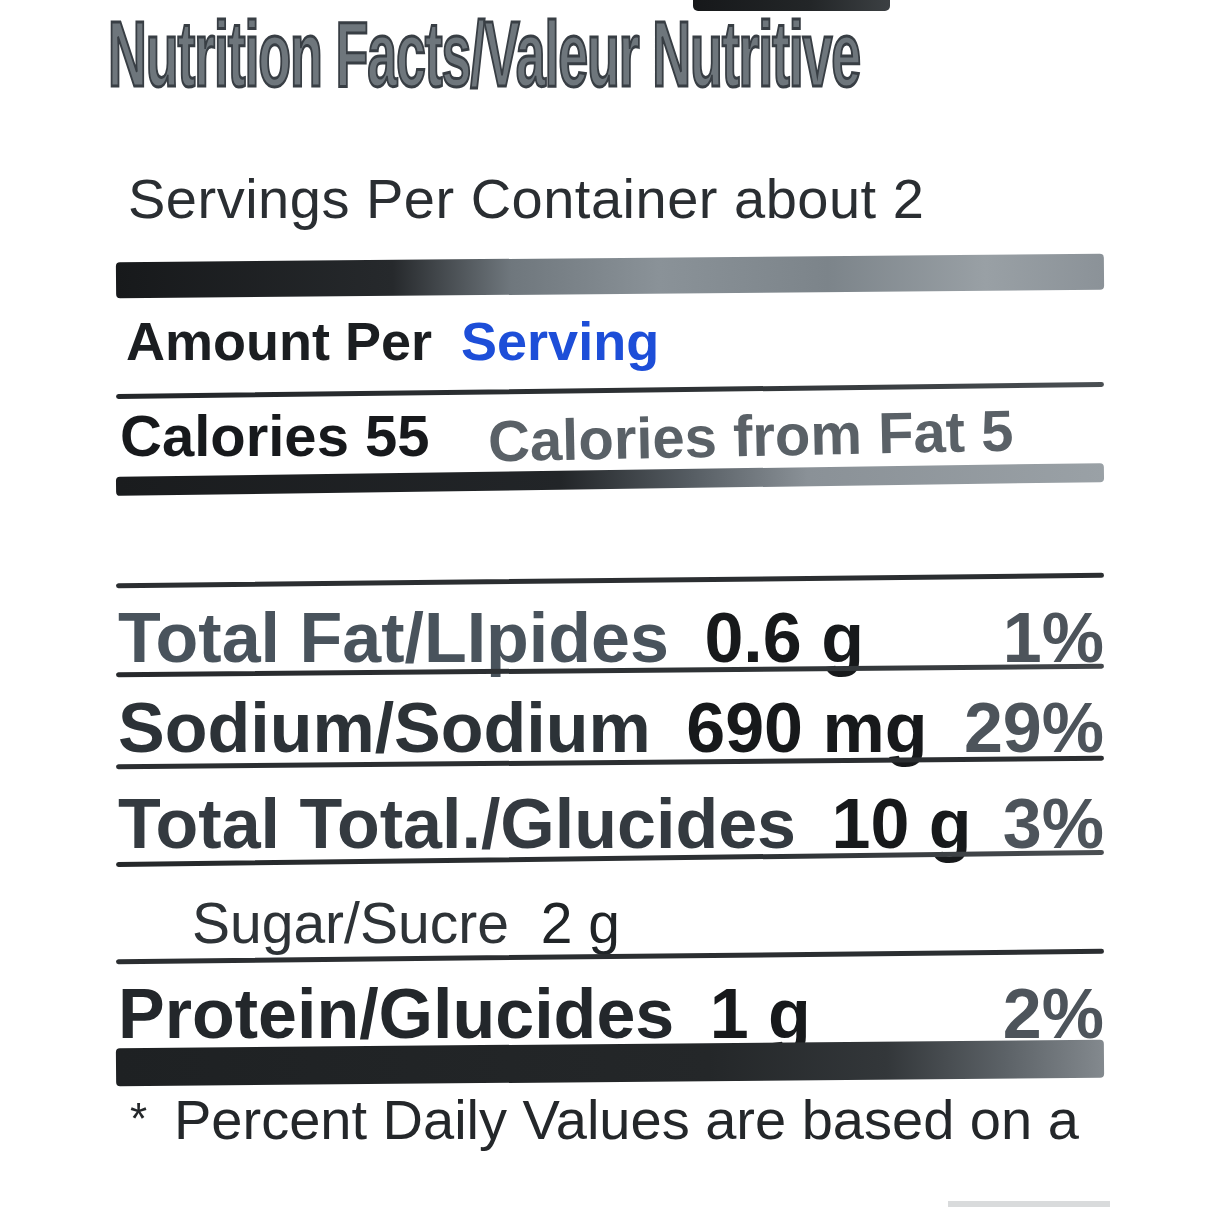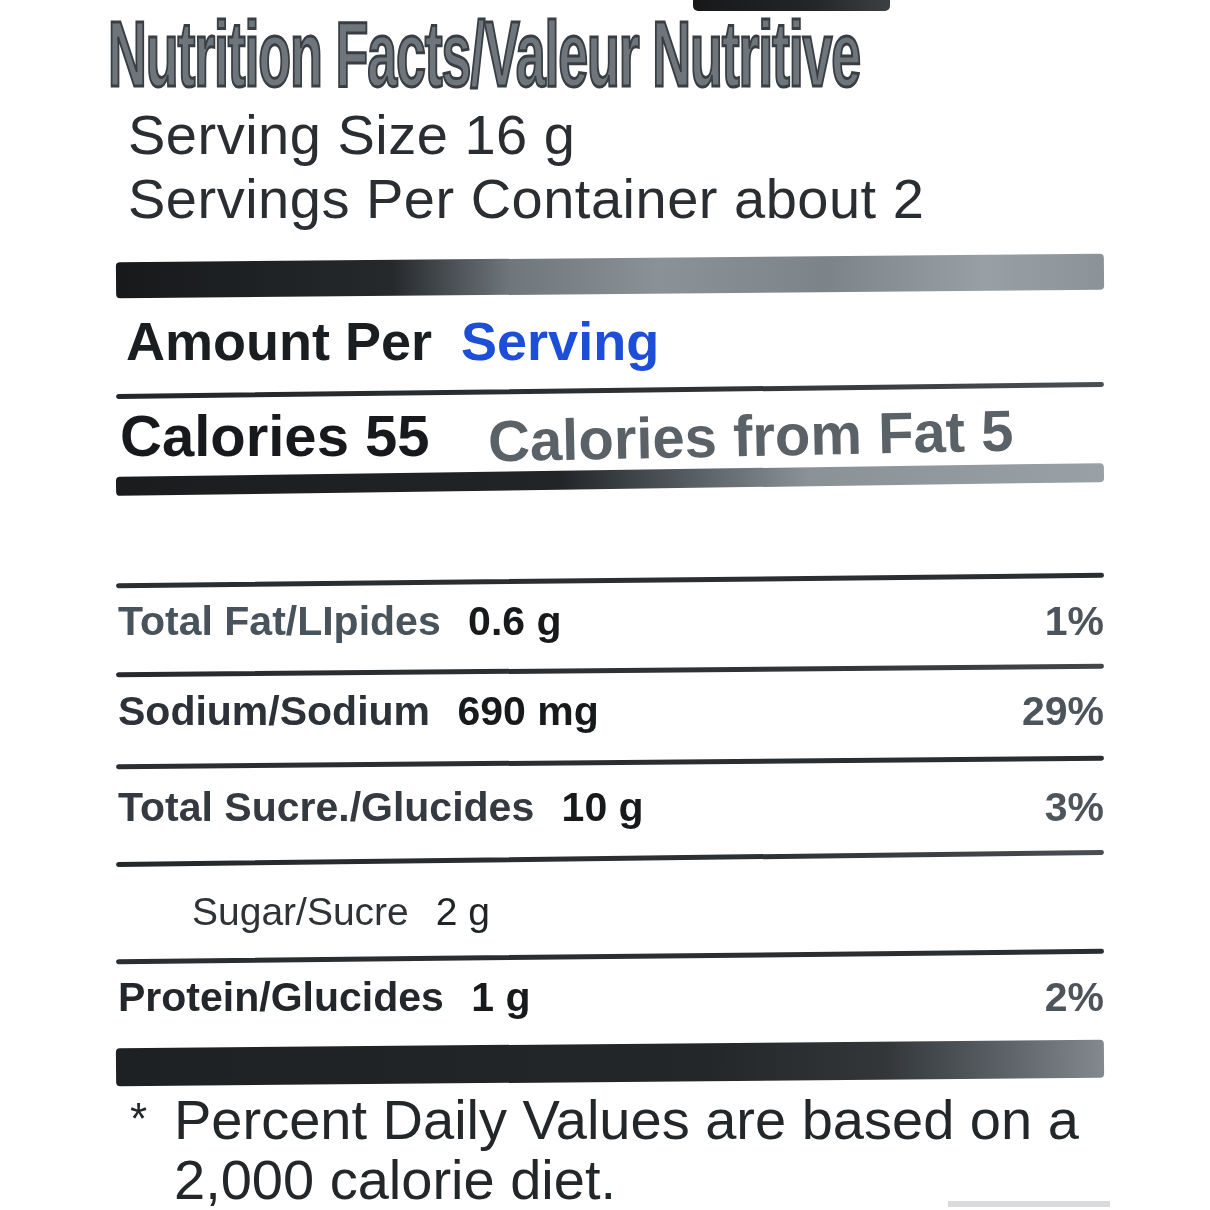--- a/index.html
+++ b/index.html
@@ -40,44 +40,43 @@
   
   .aps{position:absolute;left:126px;top:310px;font-size:54px;font-weight:bold;white-space:nowrap;}
   .aps .dark{color:#1b1e21;}
   .aps .light{color:#1d4ed8;margin-left:14px;}
   .calrow{position:absolute;left:120px;top:402px;font-size:58px;font-weight:bold;white-space:nowrap;}
   .cal-left{color:#17191c;}
   .cal-right{color:#5a6167;display:inline-block;margin-left:42px;transform:rotate(-1.2deg);}
   .dvh{position:absolute;left:114px;top:504px;font-size:55px;font-weight:bold;white-space:nowrap;}
   .dvh .dark{color:#212529;}
   .dvh .light{color:#5d646b;margin-left:12px;}
-  .nrow{position:absolute;left:118px;width:986px;font-size:41px;font-weight:bold;white-space:nowrap;}
+  .nrow{position:absolute;left:118px;width:986px;font-size:70px;font-weight:bold;white-space:nowrap;}
   .nrow .amount{color:#17191b;margin-left:16px;}
   .nrow .dv{position:absolute;right:0;top:0;color:#4d545b;}
   .row-fat{top:598px;}    .row-fat .name{color:#49535c;}
   .row-sodium{top:688px;} .row-sodium .name{color:#2c3237;margin-top:18px;}
   .row-carb{top:784px;}   .row-carb .name{color:#343a40;}
-  .row-sugar{top:890px;left:192px;font-weight:normal;font-size:39px;}
+  .row-sugar{top:890px;left:192px;font-weight:normal;font-size:57px;}
   .row-sugar .name{color:#2e3337;} .row-sugar .amount{color:#202427;}
   .row-protein{top:974px;} .row-protein .name{color:#23272b;}
   
   .footnote{position:absolute;left:130px;top:1090px;font-size:56px;color:#24272a;}
   .fn-mark{position:absolute;left:0;top:4px;font-size:44px;}
   .fn-text{position:absolute;left:44px;top:0;width:960px;line-height:60px;white-space:nowrap;}
 </style>
 </head>
 <body>
 
 <div class="sheet">
 
   <div class="top-fragment"></div>
 
   <h1 class="title">Nutrition Facts/Valeur Nutritive</h1>
 
-  <div class="serv serv1">Serving Size 16 g</div>
   <div class="serv serv2">Servings Per Container about 2</div>
 
   <div class="bar bar-top"></div>
 
   <div class="aps">
     <span class="dark">Amount Per</span>
     <span class="light">Serving</span>
   </div>
 
   <div class="rule rule-1"></div>
@@ -102,21 +101,21 @@
 
   <div class="nrow row-sodium">
     <span class="name">Sodium/Sodium</span>
     <span class="amount">690 mg</span>
     <span class="dv">29%</span>
   </div>
 
   <div class="rule rule-4"></div>
 
   <div class="nrow row-carb">
-    <span class="name">Total Sucre./Glucides</span>
+    <span class="name">Total Total./Glucides</span>
     <span class="amount">10 g</span>
     <span class="dv">3%</span>
   </div>
 
   <div class="rule rule-5"></div>
 
   <div class="nrow row-sugar">
     <span class="name">Sugar/Sucre</span>
     <span class="amount">2 g</span>
   </div>
@@ -128,19 +127,18 @@
     <span class="amount">1 g</span>
     <span class="dv">2%</span>
   </div>
 
   <div class="bar bar-bottom"></div>
 
   <div class="footnote">
     <span class="fn-mark">*</span>
     <div class="fn-text">
       <div>Percent Daily Values are based on a</div>
-      <div>2,000 calorie diet.</div>
     </div>
   </div>
 
   <div class="scan-edge"></div>
 
 </div>
 
 </body></html>

